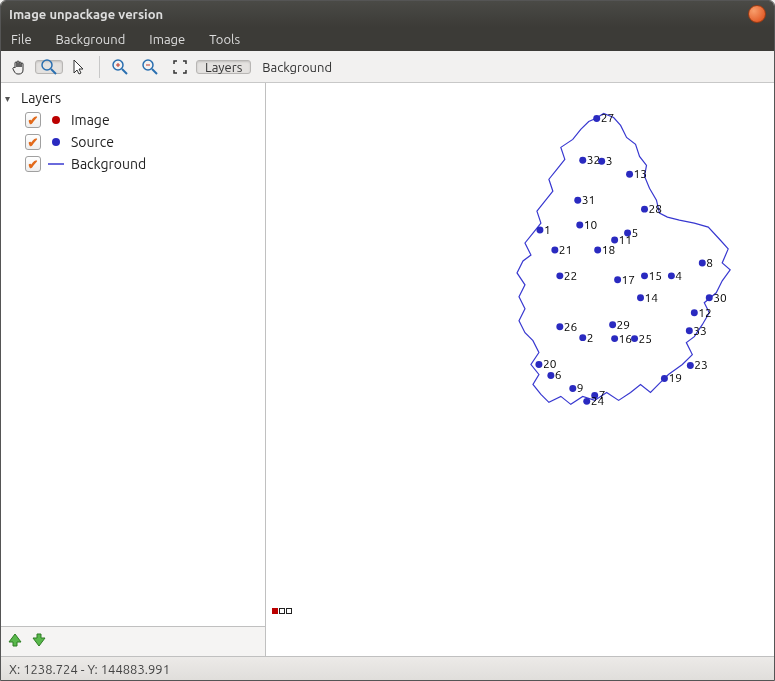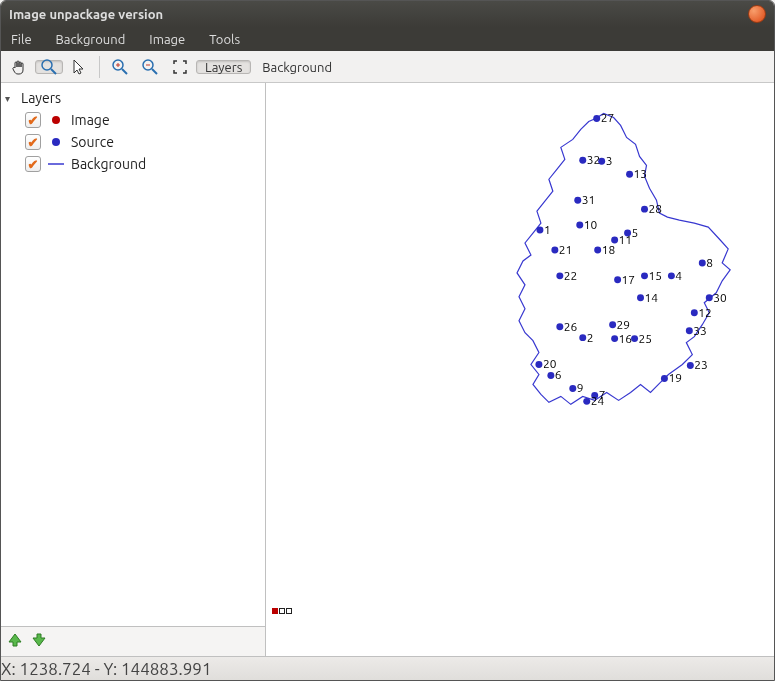--- a/index.html
+++ b/index.html
@@ -25,21 +25,21 @@
   .chk.checked::after { content: "✔"; color: #e26a1b; font-size: 13px; font-weight: bold; }
   .sym { width: 18px; display: inline-flex; justify-content: center; }
   .sidebar-btns { height: 30px; border-top: 1px solid #c0c0c0; display: flex; align-items: center; padding: 0 6px; gap: 8px; background: #f5f4f3; }
   .arrow-up, .arrow-down { font-size: 16px; }
   .arrow-up { color: #4caf50; } .arrow-down { color: #4caf50; }
   .canvas-wrap { flex: 1; position: relative; background: #fff; overflow: hidden; }
   .canvas { width: 100%; height: 100%; }
   .inset-widget { position: absolute; left: 6px; bottom: 42px; display: flex; align-items: center; gap: 1px; }
   .inset-red { width: 6px; height: 6px; background: #b00; }
   .inset-sq { width: 6px; height: 6px; border: 1px solid #222; background: #fff; }
-  .statusbar { height: 24px; background: linear-gradient(#eceae8,#e0dedb); border-top: 1px solid #c0c0c0; display: flex; align-items: center; padding: 0 0; font-size: 17px; color: #444; }
+  .statusbar { height: 24px; background: linear-gradient(#eceae8,#e0dedb); border-top: 1px solid #c0c0c0; display: flex; align-items: center; padding: 0 8px; font-size: 13px; color: #444; }
   .pt { fill: #2a2ac0; }
   .pt-lbl { font-size: 12px; fill: #000; }
   .outline { fill: none; stroke: #3838d0; stroke-width: 1.2; }
 </style>
 </head>
 <body>
 
 <div class="window">
   <div class="titlebar">
     <span class="titlebar-title">Image unpackage version</span>

